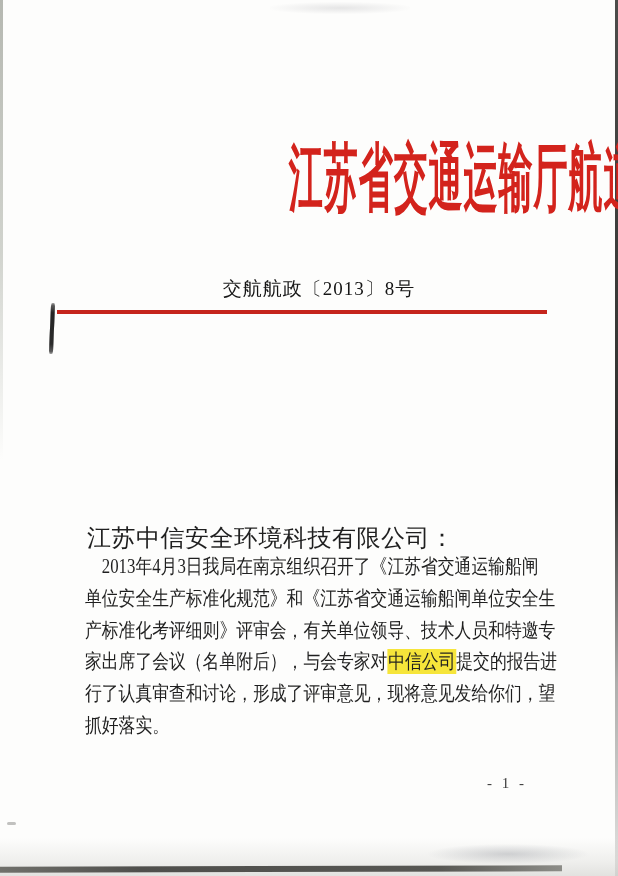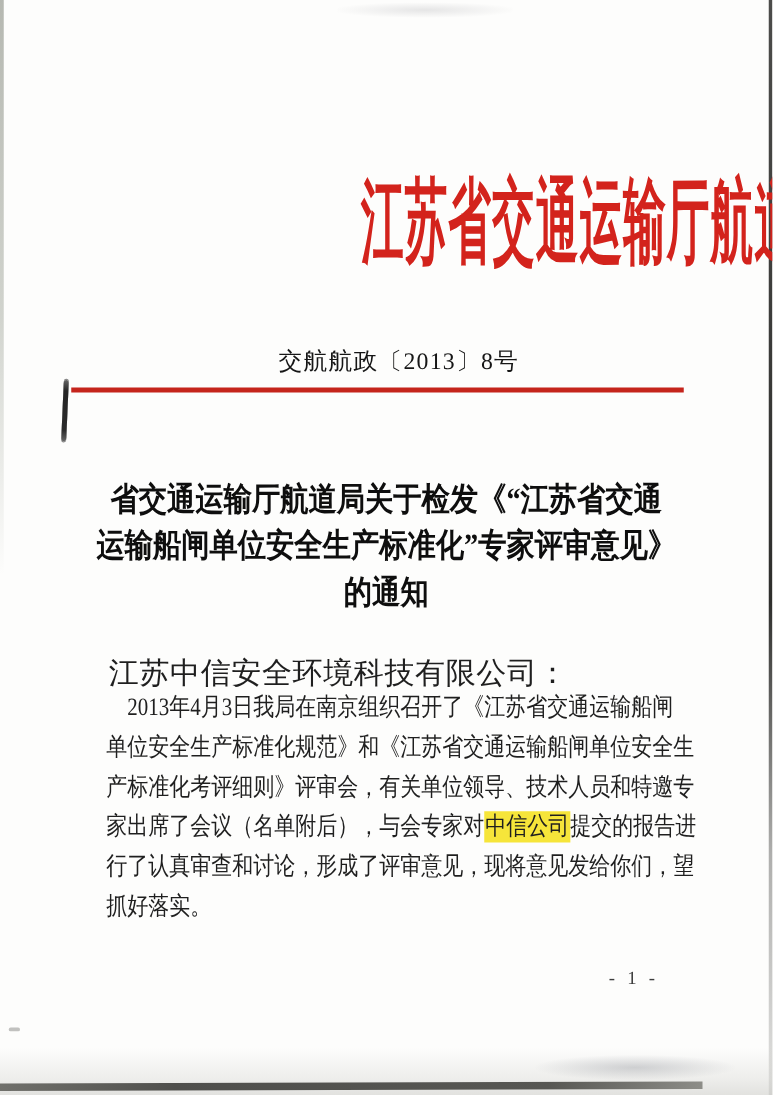--- a/index.html
+++ b/index.html
@@ -132,25 +132,20 @@
   <div class="masthead">
     <span class="stretch">江苏省交通运输厅航道局文件</span>
   </div>
 
   <div class="doc-number">
     <span>交航航政〔2013〕8号</span>
   </div>
 
   <div class="red-rule"></div>
 
-  <div class="doc-title">
-    <div class="tline">省交通运输厅航道局关于检发《“江苏省交通</div>
-    <div class="tline">运输船闸单位安全生产标准化”专家评审意见》</div>
-    <div class="tline">的通知</div>
-  </div>
 
   <div class="salutation">江苏中信安全环境科技有限公司：</div>
 
   <div class="body-block">
     <div class="bline indent">2013年4月3日我局在南京组织召开了《江苏省交通运输船闸</div>
     <div class="bline">单位安全生产标准化规范》和《江苏省交通运输船闸单位安全生</div>
     <div class="bline">产标准化考评细则》评审会，有关单位领导、技术人员和特邀专</div>
     <div class="bline"><span>家出席了会议（名单附后），与会专家对</span><span class="hl">中信公司</span><span>提交的报告进</span></div>
     <div class="bline">行了认真审查和讨论，形成了评审意见，现将意见发给你们，望</div>
     <div class="bline">抓好落实。</div>

